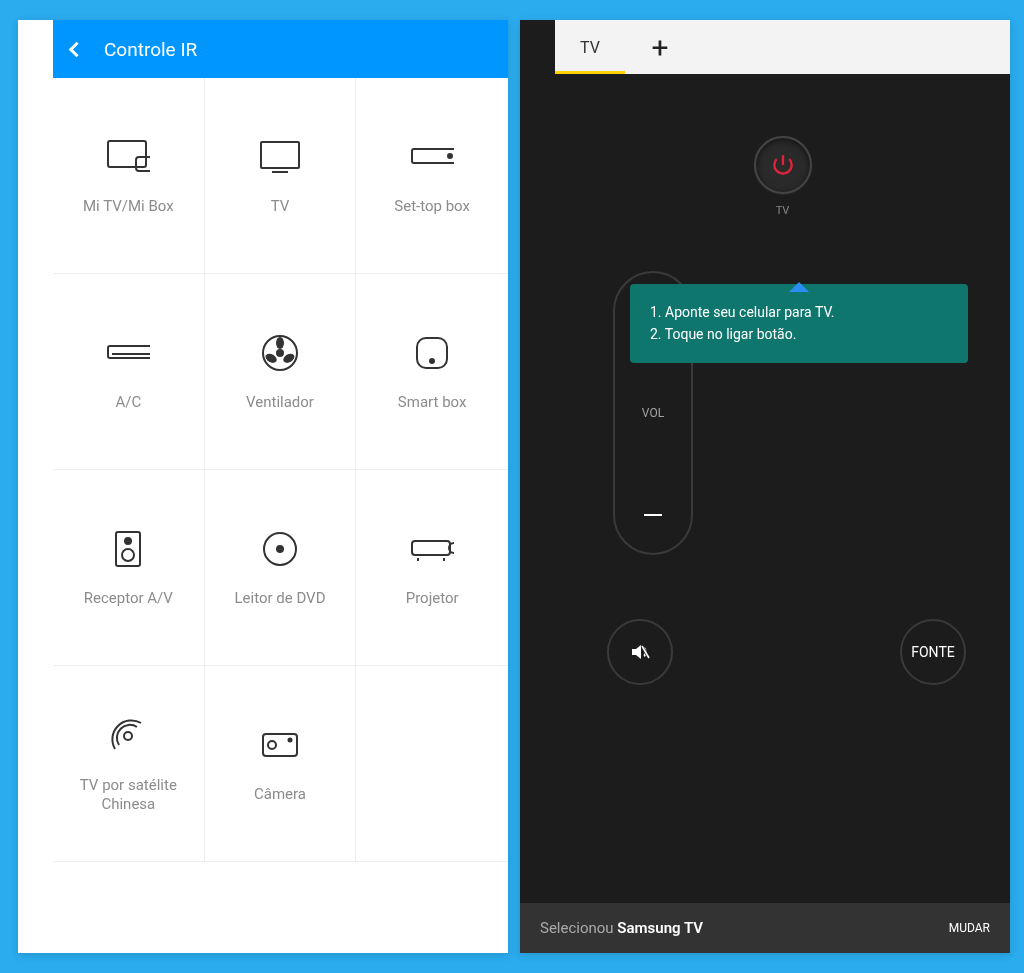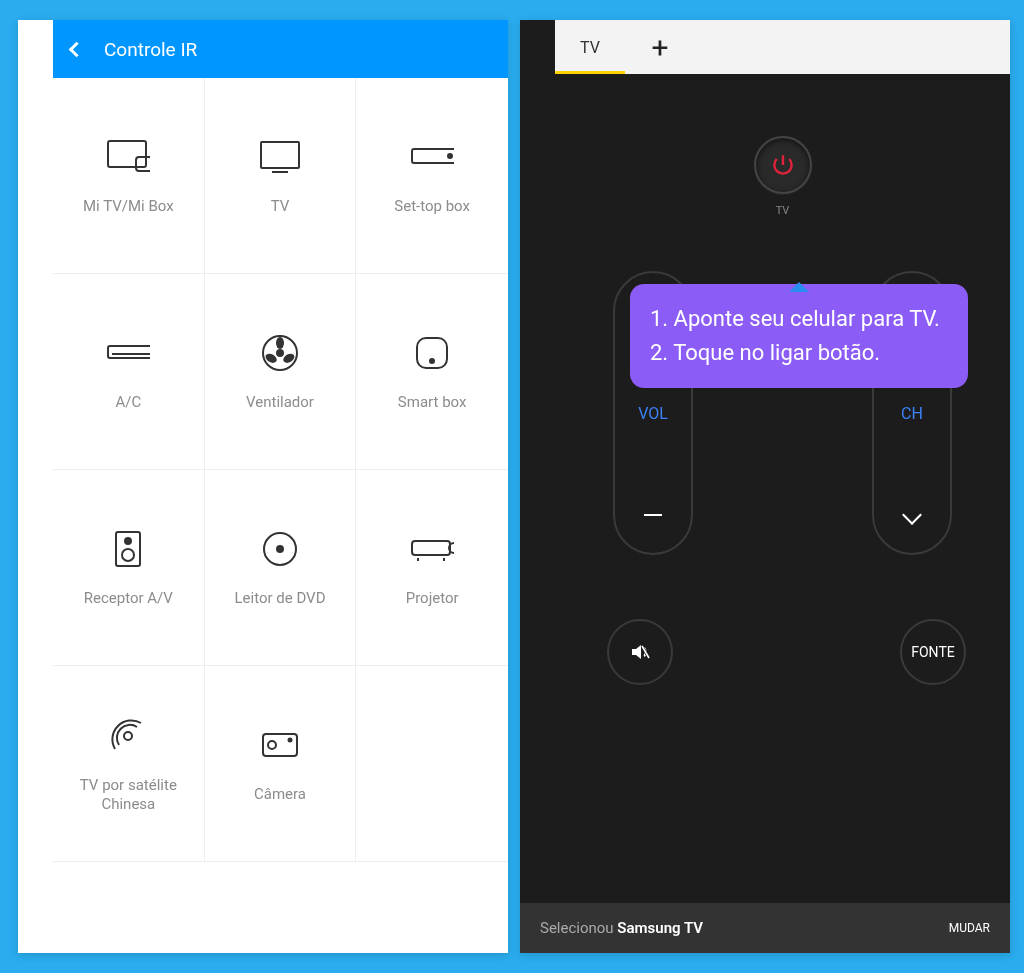--- a/index.html
+++ b/index.html
@@ -24,30 +24,30 @@
   .tab { width:70px; height:100%; display:flex; align-items:center; justify-content:center; font-size:16px; color:#333; position:relative; }
   .tab.active:after { content:""; position:absolute; left:0; right:0; bottom:0; height:3px; background:#ffd200; }
   .plus { font-size:30px; color:#222; }
   .remote { position:relative; height:calc(100% - 54px - 50px); background:#1c1c1c; }
   .pwr { position:absolute; left:50%; top:62px; transform:translateX(-50%); width:58px; height:58px; border-radius:50%; background:#2a2a2a; border:2px solid #444; display:flex; align-items:center; justify-content:center; box-shadow:inset 0 2px 6px rgba(0,0,0,.6), 0 1px 2px rgba(255,255,255,.05); }
   .pwr svg { stroke:#e0233c; }
   .pwr-lbl { position:absolute; left:50%; top:130px; transform:translateX(-50%); color:#888; font-size:11px; }
   .rocker { position:absolute; top:197px; width:80px; height:284px; border:2px solid #3a3a3a; border-radius:40px; display:flex; flex-direction:column; align-items:center; justify-content:space-between; padding:24px 0; color:#fff; }
   .rocker.vol { left:58px; }
   .rocker.ch  { right:58px; }
-  .rocker .mid { font-size:16px; color:#3b82f6; }
+  .rocker .mid { font-size:12px; color:#a3a3a3; }
   .rocker .top,.rocker .bot { font-size:22px; color:#fff; height:28px; display:flex; align-items:center; }
   .rocker .bot.minus:before { content:""; width:18px; height:2px; background:#fff; display:block; }
   .chev { width:14px; height:14px; border-right:2px solid #fff; border-bottom:2px solid #fff; }
   .chev.up { transform:rotate(-135deg); }
   .chev.dn { transform:rotate(45deg); }
   .circle-btn { position:absolute; top:545px; width:66px; height:66px; border:2px solid #3a3a3a; border-radius:50%; display:flex; align-items:center; justify-content:center; color:#fff; font-size:14px; }
   .circle-btn.mute { left:52px; }
   .circle-btn.src  { right:44px; }
-  .tooltip { position:absolute; left:75px; top:210px; width:338px; background:#8b5cf6; color:#fff; padding:18px 20px; border-radius:14px; font-size:22px; line-height:1.55; z-index:5; }
+  .tooltip { position:absolute; left:75px; top:210px; width:338px; background:#0f766e; color:#fff; padding:18px 20px; border-radius:4px; font-size:14px; line-height:1.55; z-index:5; }
   .tooltip:before { content:""; position:absolute; top:-12px; left:50%; transform:translateX(-50%); border:10px solid transparent; border-bottom-color:#2a8df2; }
   .footer-bar { position:absolute; bottom:0; left:0; right:0; height:50px; background:#333; display:flex; align-items:center; justify-content:space-between; padding:0 20px; color:#aaa; font-size:15px;margin-top:15px; }
   .footer-bar b { color:#fff; font-weight:600; }
   .footer-bar .action { color:#fff; font-size:12px; }
 </style>
 </head>
 <body>
 
 <div class="phone left">
   <div class="hdr">
@@ -195,29 +195,20 @@
     <div class="pwr-lbl">TV</div>
 
     <div class="rocker vol">
       <div class="top">
           <span style="font-size:26px;line-height:1">+</span>
         </div>
       <div class="mid">VOL</div>
       <div class="bot minus"></div>
     </div>
 
-    <div class="rocker ch">
-      <div class="top">
-          <span class="chev up"></span>
-        </div>
-      <div class="mid">CH</div>
-      <div class="bot">
-          <span class="chev dn"></span>
-        </div>
-    </div>
 
     <div class="circle-btn mute">
       <svg width="24" height="24" viewBox="0 0 24 24" fill="#fff">
         <path d="M4 9v6h4l5 4V5L8 9H4z"></path>
           <path d="M16 8c2 1 2 7 0 8" stroke="#fff" stroke-width="2" fill="none"></path>
           <line x1="14" y1="6" x2="21" y2="18" stroke="#1c1c1c" stroke-width="3"></line>
           <line x1="14" y1="6" x2="21" y2="18" stroke="#fff" stroke-width="1.6"></line>
       </svg>
     </div>
     <div class="circle-btn src">

